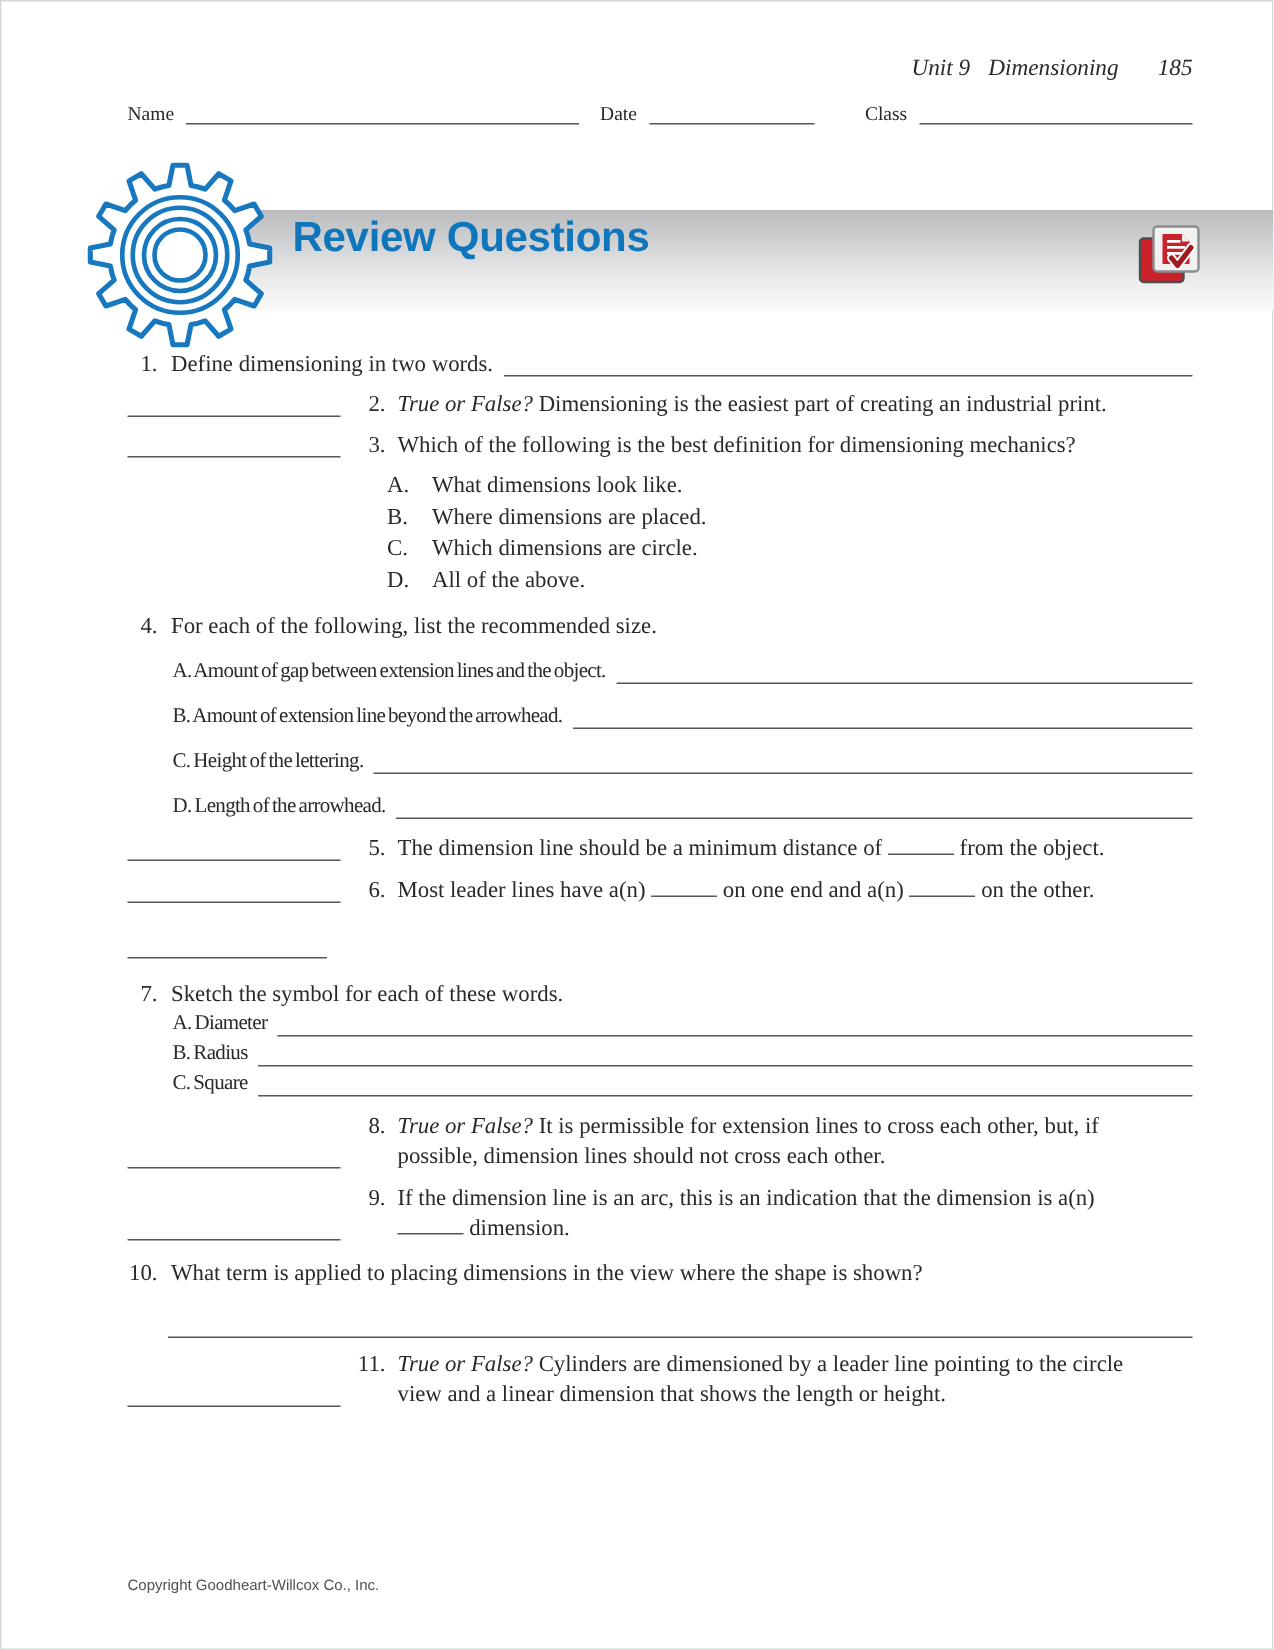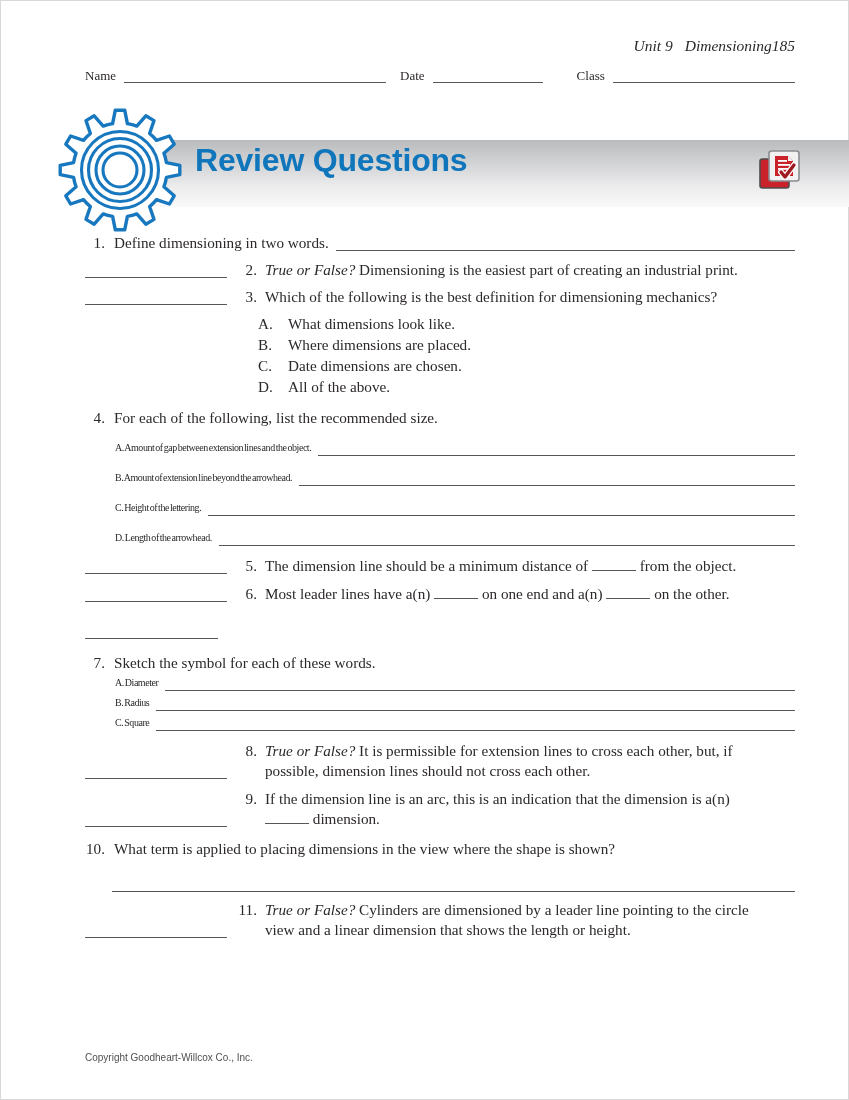--- a/index.html
+++ b/index.html
@@ -11,21 +11,21 @@
     color:#2c2829;
   }
 
   
   .running-head {
     position:absolute; top:37px; right:54px;
     font-style:italic; font-size:15.5px; color:#2c2829;
     display:flex; align-items:baseline;
   }
   .running-head .rh-unit { margin-right:12px; }
-  .running-head .rh-page { }
+  .running-head .rh-page { margin-left:26px; }
 
   
   .student-line {
     position:absolute; top:68px; left:85px; right:54px;
     display:flex; align-items:baseline; font-size:13px;
   }
   .blankline {
     display:inline-block; height:13px; align-self:flex-end; margin-bottom:1px;
     border-bottom:1.4px solid #55565a;
   }
@@ -37,40 +37,40 @@
   .student-line .sl-class { margin-left:34px;font-family:Liberation Serif, serif; }
 
   
   .banner {
     position:absolute; top:140px; left:150px; right:0; height:67px;
     background:linear-gradient(to bottom, #b9bbbd 0%, #cfd0d2 30%, #ececed 70%, #fafafa 100%);
   }
   .banner-title {
     position:absolute; left:45px; top:2px;
     font-family:"Liberation Sans", sans-serif; font-weight:bold;
-    font-size:32px; color:#0f76bc; letter-spacing:-0.2px;
+    font-size:28px; color:#0f76bc; letter-spacing:-0.2px;
   }
   .banner-subtitle {
     position:absolute; left:45px; top:36px;
     font-style:italic; font-size:14px; color:#2c2829;
   }
   .gear-wrap { position:absolute; top:106px; left:56px; width:128px; height:128px; }
   .review-icon-wrap { position:absolute; top:7px; right:46px; width:46px; height:46px; }
 
   
   .questions { position:absolute; top:233px; left:85px; right:54px; font-size:15.2px; line-height:20px; }
   .qrow { display:flex; align-items:baseline; }
   .qnum { flex:none; width:20px; text-align:right; margin-right:9px; }
   .lb   { flex:none; width:142px; border-bottom:1.4px solid #55565a; height:13px; align-self:flex-end; margin-bottom:2px; }
   .lbnum{ flex:none; width:24px; text-align:right; margin:0 8px 0 6px; }
   .qtext { flex:1; }
   .fillblank { flex:1; border-bottom:1.4px solid #55565a; height:13px; align-self:flex-end; margin-bottom:2px; margin-left:7px; }
   .inline-blank { display:inline-block; width:44px; height:11px; border-bottom:1.4px solid #55565a; }
   .ital { font-style:italic; }
-  .cond { letter-spacing:-0.45px; word-spacing:-1.1px; font-size:10px;text-align:right; }
+  .cond { letter-spacing:-0.45px; word-spacing:-1.1px; font-size:14px;text-align:right; }
 
   .choices { margin-left:173px; margin-top:6px; }
   .choice { display:flex; align-items:baseline; line-height:21px; }
   .choice .cletter { flex:none; width:22px; margin-right:8px; }
 
   .subitem { display:flex; align-items:baseline; margin-left:30px; }
   .m7  { margin-top:7px; }
   .m8  { margin-top:8px; }
   .m10 { margin-top:10px; }
   .m11 { margin-top:11px; }
@@ -156,21 +156,21 @@
       <div class="choice">
         <span class="cletter">A.</span>
         <span>What dimensions look like.</span>
       </div>
       <div class="choice">
         <span class="cletter">B.</span>
         <span>Where dimensions are placed.</span>
       </div>
       <div class="choice">
         <span class="cletter">C.</span>
-        <span>Date dimensions are chosen.</span>
+        <span>Which dimensions are circle.</span>
       </div>
       <div class="choice">
         <span class="cletter">D.</span>
         <span>All of the above.</span>
       </div>
     </div>
 
     <div class="qrow m11">
       <span class="qnum">4.</span>
       <span>For each of the following, list the recommended size.</span>

